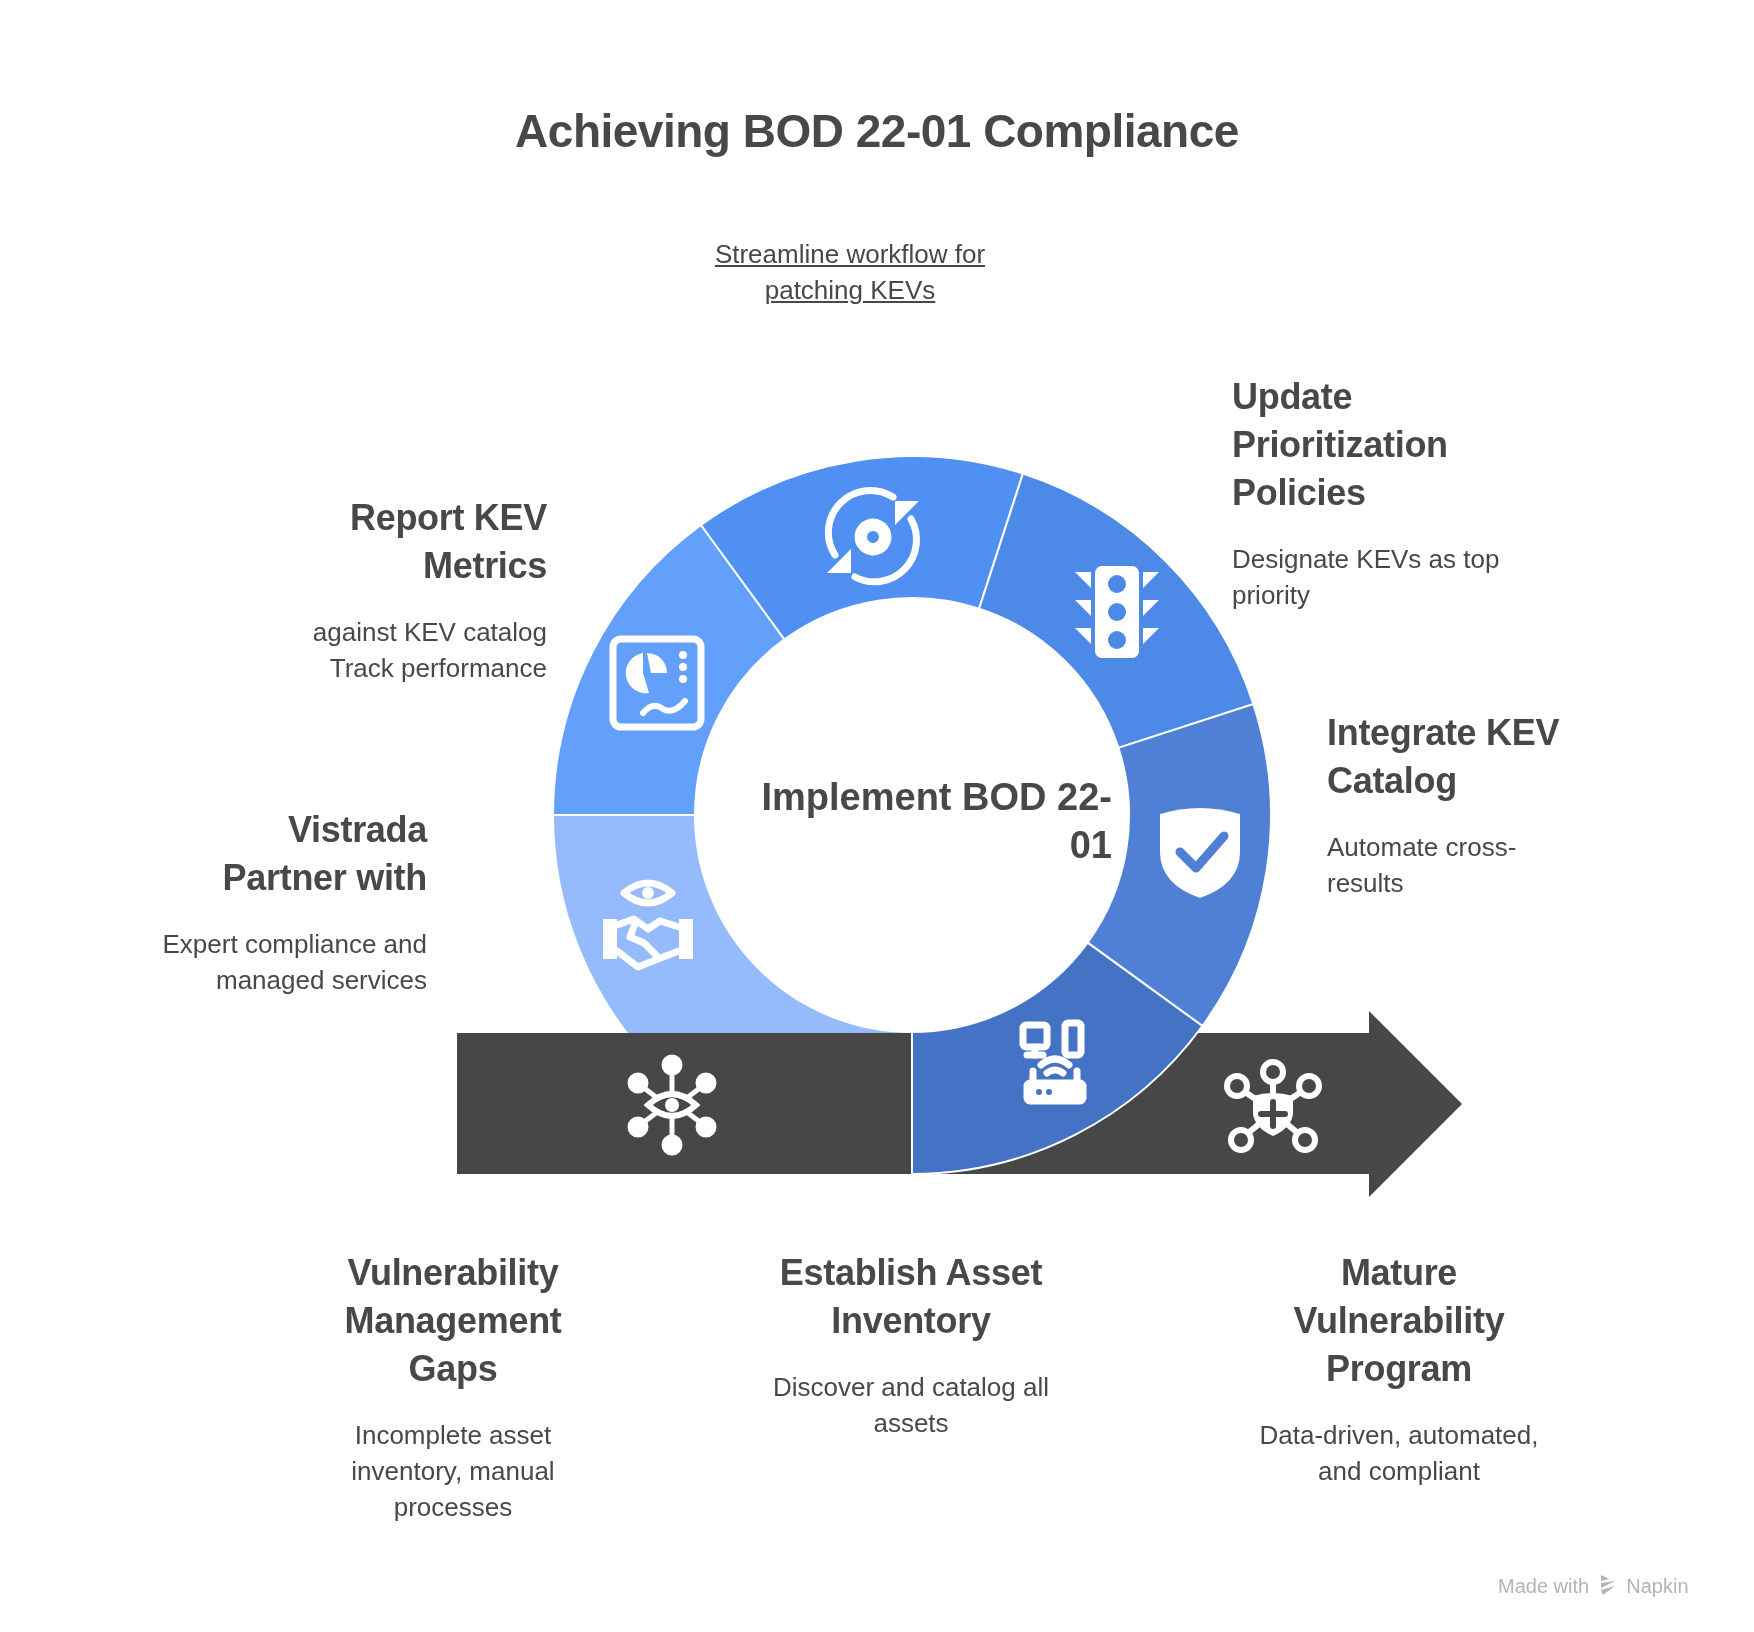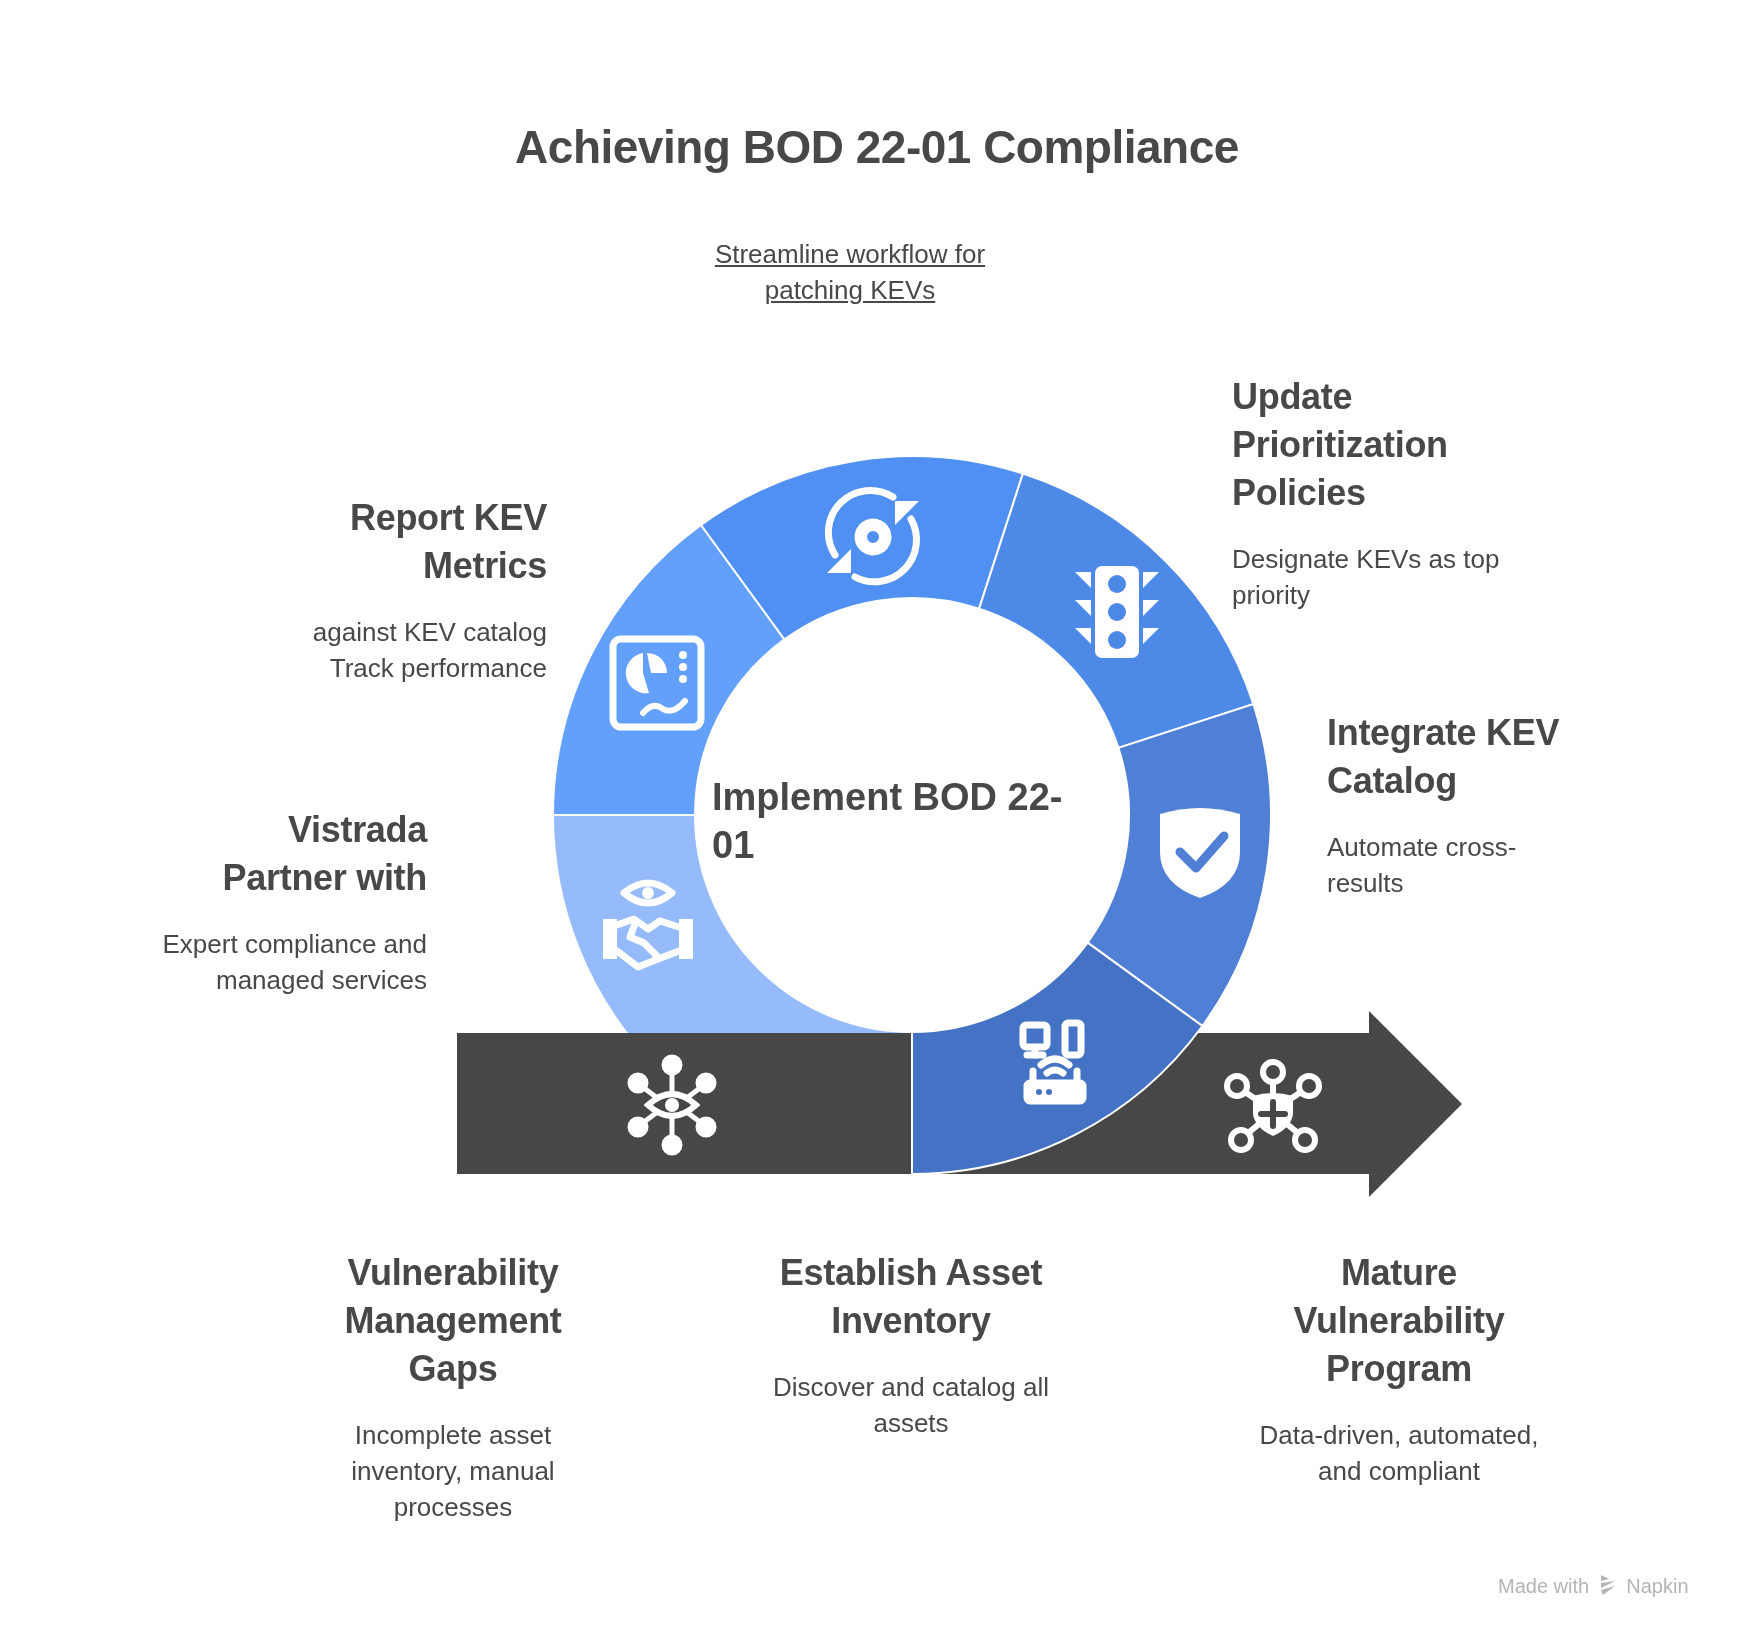--- a/index.html
+++ b/index.html
@@ -1,27 +1,27 @@
 <!DOCTYPE html>
 <html><head>
   <meta charset="utf-8">
   <style>
     html, body { margin: 0; padding: 0; background: #ffffff; }
     body { width: 1754px; height: 1632px; position: relative; overflow: hidden;
            font-family: "Liberation Sans", "DejaVu Sans", sans-serif; color: #484848; }
     #diagram { position: absolute; left: 0; top: 0; }
     .title { position: absolute; left: 0; width: 1754px; top: 104px; text-align: center;
-             font-size: 46px; font-weight: bold; letter-spacing: -0.5px; color: #484848; margin-top: 16px; }
+             font-size: 46px; font-weight: bold; letter-spacing: -0.5px; color: #484848; }
     .block { position: absolute; }
     .block .h { font-size: 36px; font-weight: bold; line-height: 48px; color: #484848; letter-spacing: -0.3px; }
     .block .d { font-size: 26px; line-height: 36px; color: #484848; margin-top: 24px; }
     .right-al { text-align: right; }
     .left-al { text-align: left; }
     .center-al { text-align: center; }
-    .center-label { position: absolute; left: 712px; width: 400px; top: 773px; text-align: left;
+    .center-label { position: absolute; left: 712px; width: 400px; top: 773px; text-align: right;
                     font-size: 38px; font-weight: bold; line-height: 48px; color: #484848; }
     .watermark { position: absolute; left: 1498px; top: 1574px; font-size: 20px; color: #b4b4b4; }
     .watermark .logo { display: inline-block; vertical-align: middle; margin: 0 4px; }
   </style>
 </head>
 <body>
 
 <svg id="diagram" width="1754" height="1632" viewBox="0 0 1754 1632">
 
   <path d="M553,815 A359,359 0 0,0 912,1174 L912,1032 A217,217 0 0,1 695,815 Z" fill="#95BBFC" stroke="#ffffff" stroke-width="2"></path>

